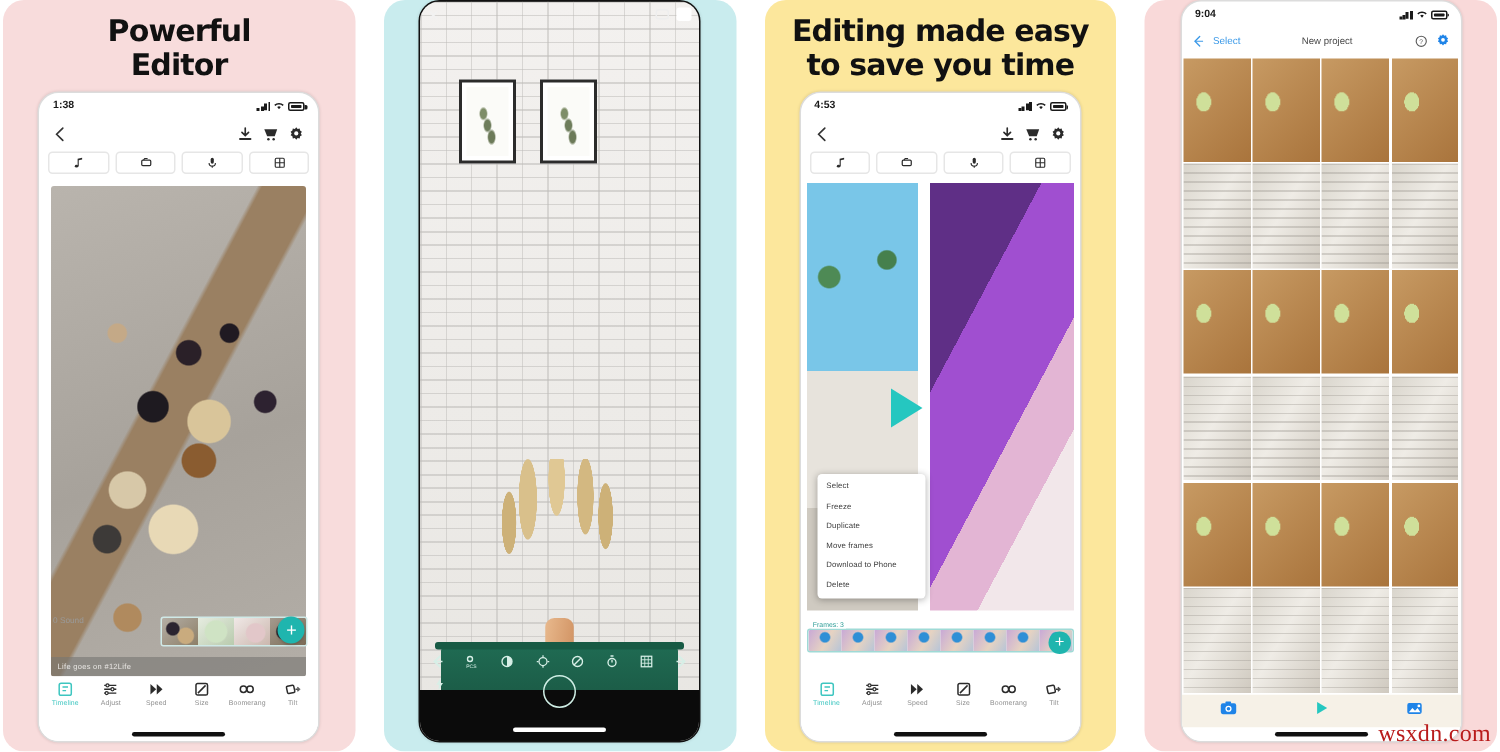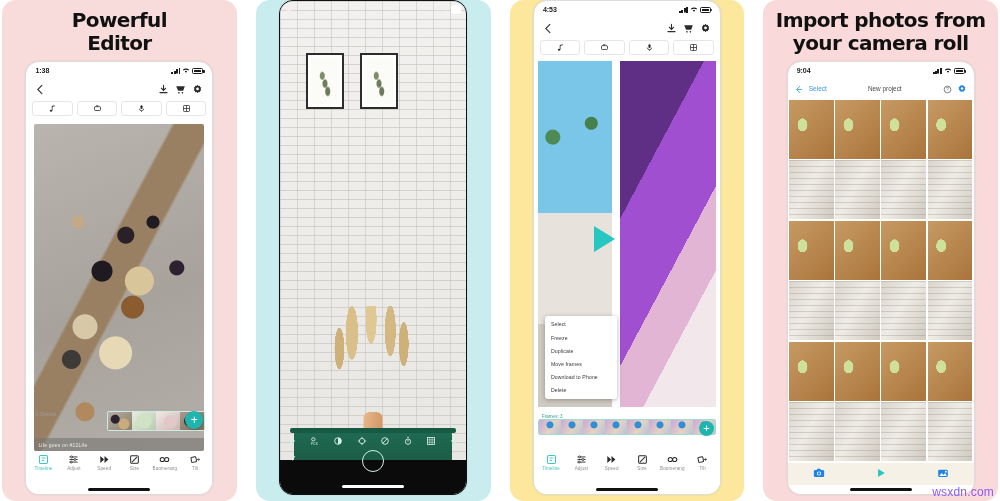--- a/index.html
+++ b/index.html
@@ -253,22 +253,22 @@
       linear-gradient(135deg,#c79a63,#a9743c);
   }
   .cell.wd { background:linear-gradient(120deg,#d9d5cc,#efece6 45%,#cfc9bf); }
   .cell.wd:after { content:""; position:absolute; inset:0;
     background:repeating-linear-gradient(to bottom, rgba(150,145,138,.35) 0 1px, transparent 1px 6px); }
   .botnav4 { flex:0 0 auto; height:22px; display:flex; align-items:center;
              justify-content:space-around; background:#f6f1e7; }
   .botnav4 svg { width:12px; height:12px; }
 
   .watermark {
-    position:absolute; right:6px; bottom:2px; font-size:12px; color:#8b5cf6;
-    font-family:Liberation Sans, sans-serif; letter-spacing:.2px;
+    position:absolute; right:6px; bottom:2px; font-size:16px; color:#b91c1c;
+    font-family:Liberation Serif, serif; letter-spacing:.2px;
   }
 </style>
 </head>
 <body>
 
 <div class="gallery">
 
   <div class="panel" id="p1" style="background: rgb(248, 220, 220);">
     <div class="headline">Powerful<br>Editor</div>
     <div class="phone">
@@ -467,20 +467,21 @@
         </div>
         <div class="blackbar" style="bottom:0;height:34px;"></div>
         <div style="position:absolute;left:0;right:0;bottom:6px;display:flex;justify-content:center;z-index:5;">
           <i style="display:block;width:62px;height:2.6px;background:#fff;border-radius:2px;"></i>
         </div>
       </div>
     </div>
   </div>
 
   <div class="panel" id="p3" style="background: rgb(252, 231, 156);">
+    <div class="headline">Editing made easy<br>to save you time</div>
     <div class="phone">
       <div class="statusbar">
         <span>4:53</span>
         <span class="right">
           <span class="sig"></span>
           <svg viewBox="0 0 16 12" width="8" height="7">
               <path d="M8 10.5 5.6 7.8a3.6 3.6 0 0 1 4.8 0Z" fill="#1a1a1a"></path>
               <path d="M8 2.2a9 9 0 0 0-6.3 2.5l1.4 1.5A7 7 0 0 1 8 4.3a7 7 0 0 1 4.9 1.9l1.4-1.5A9 9 0 0 0 8 2.2Z" fill="#1a1a1a"></path>
             </svg>
           <span class="batt">
@@ -615,21 +616,20 @@
         </div>
         <div class="fade-r"></div>
       </div>
       <div class="homebar">
           <i></i>
         </div>
     </div>
   </div>
 
   <div class="panel" id="p4" style="background: rgb(249, 217, 217);">
-    <div class="headline">Import photos from<br>your camera roll</div>
     <div class="phone">
       <div class="statusbar">
         <span>9:04</span>
         <span class="right">
           <span class="sig"></span>
           <svg viewBox="0 0 16 12" width="8" height="7">
               <path d="M8 10.5 5.6 7.8a3.6 3.6 0 0 1 4.8 0Z" fill="#1a1a1a"></path>
               <path d="M8 2.2a9 9 0 0 0-6.3 2.5l1.4 1.5A7 7 0 0 1 8 4.3a7 7 0 0 1 4.9 1.9l1.4-1.5A9 9 0 0 0 8 2.2Z" fill="#1a1a1a"></path>
             </svg>
           <span class="batt">

